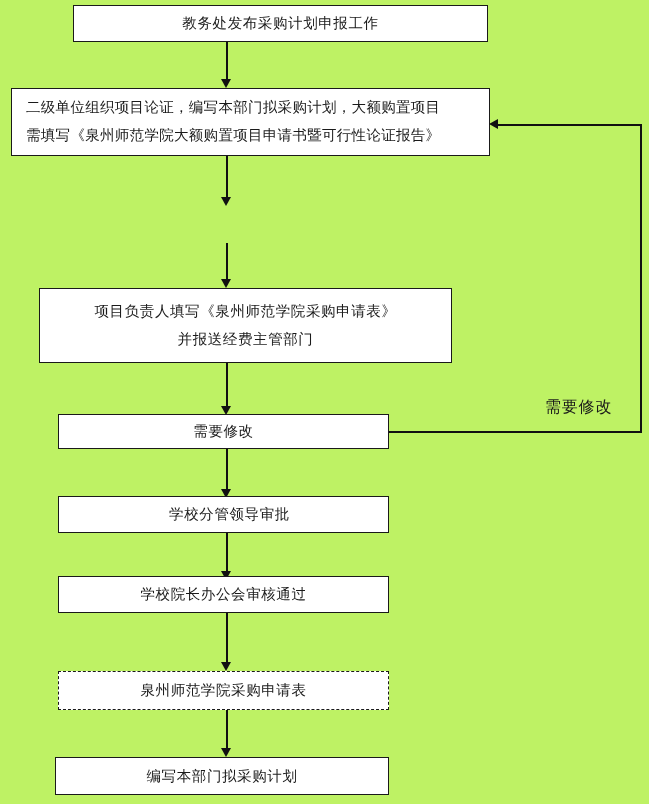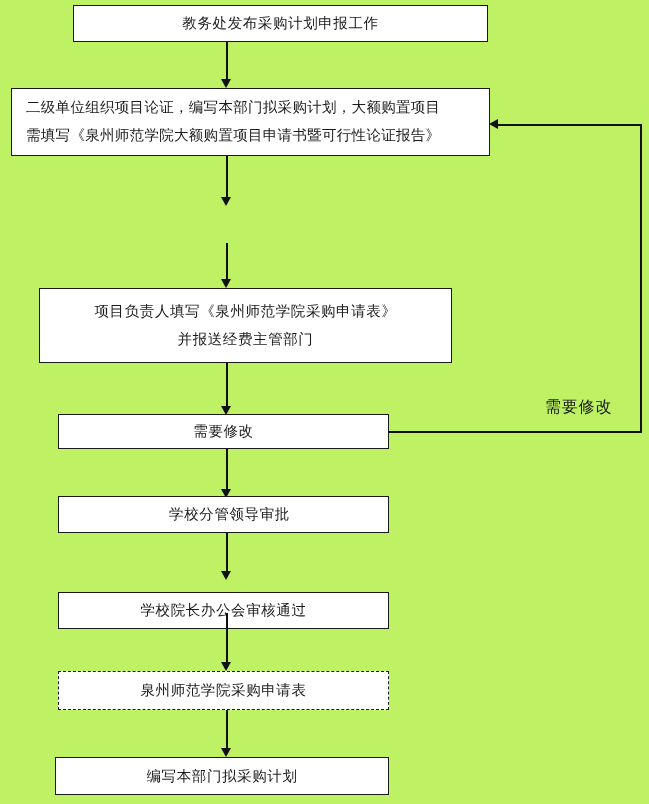--- a/index.html
+++ b/index.html
@@ -116,21 +116,21 @@
   <div class="edge-label" style="left:545px; top:397px;">需要修改</div>
 
   <div class="vline" style="left:226px; top:449px; height:40px;"></div>
   <div class="arrow-down" style="left:221px; top:489px;"></div>
 
   <div class="node" style="left:58px; top:496px; width:331px; height:37px;padding-left:12px;">学校分管领导审批</div>
 
   <div class="vline" style="left:226px; top:533px; height:38px;"></div>
   <div class="arrow-down" style="left:221px; top:571px;"></div>
 
-  <div class="node" style="left:58px; top:592px; width:331px; height:37px;">学校院长办公会审核通过</div>
+  <div class="node" style="left:58px; top:576px; width:331px; height:37px;">学校院长办公会审核通过</div>
 
   <div class="vline" style="left:226px; top:613px; height:49px;"></div>
   <div class="arrow-down" style="left:221px; top:662px;"></div>
 
   <div class="node dashed" style="left:58px; top:671px; width:331px; height:39px;">泉州师范学院采购申请表</div>
 
   <div class="vline" style="left:226px; top:710px; height:38px;"></div>
   <div class="arrow-down" style="left:221px; top:748px;"></div>
 
   <div class="node" style="left:55px; top:757px; width:334px; height:38px;">编写本部门拟采购计划</div>

